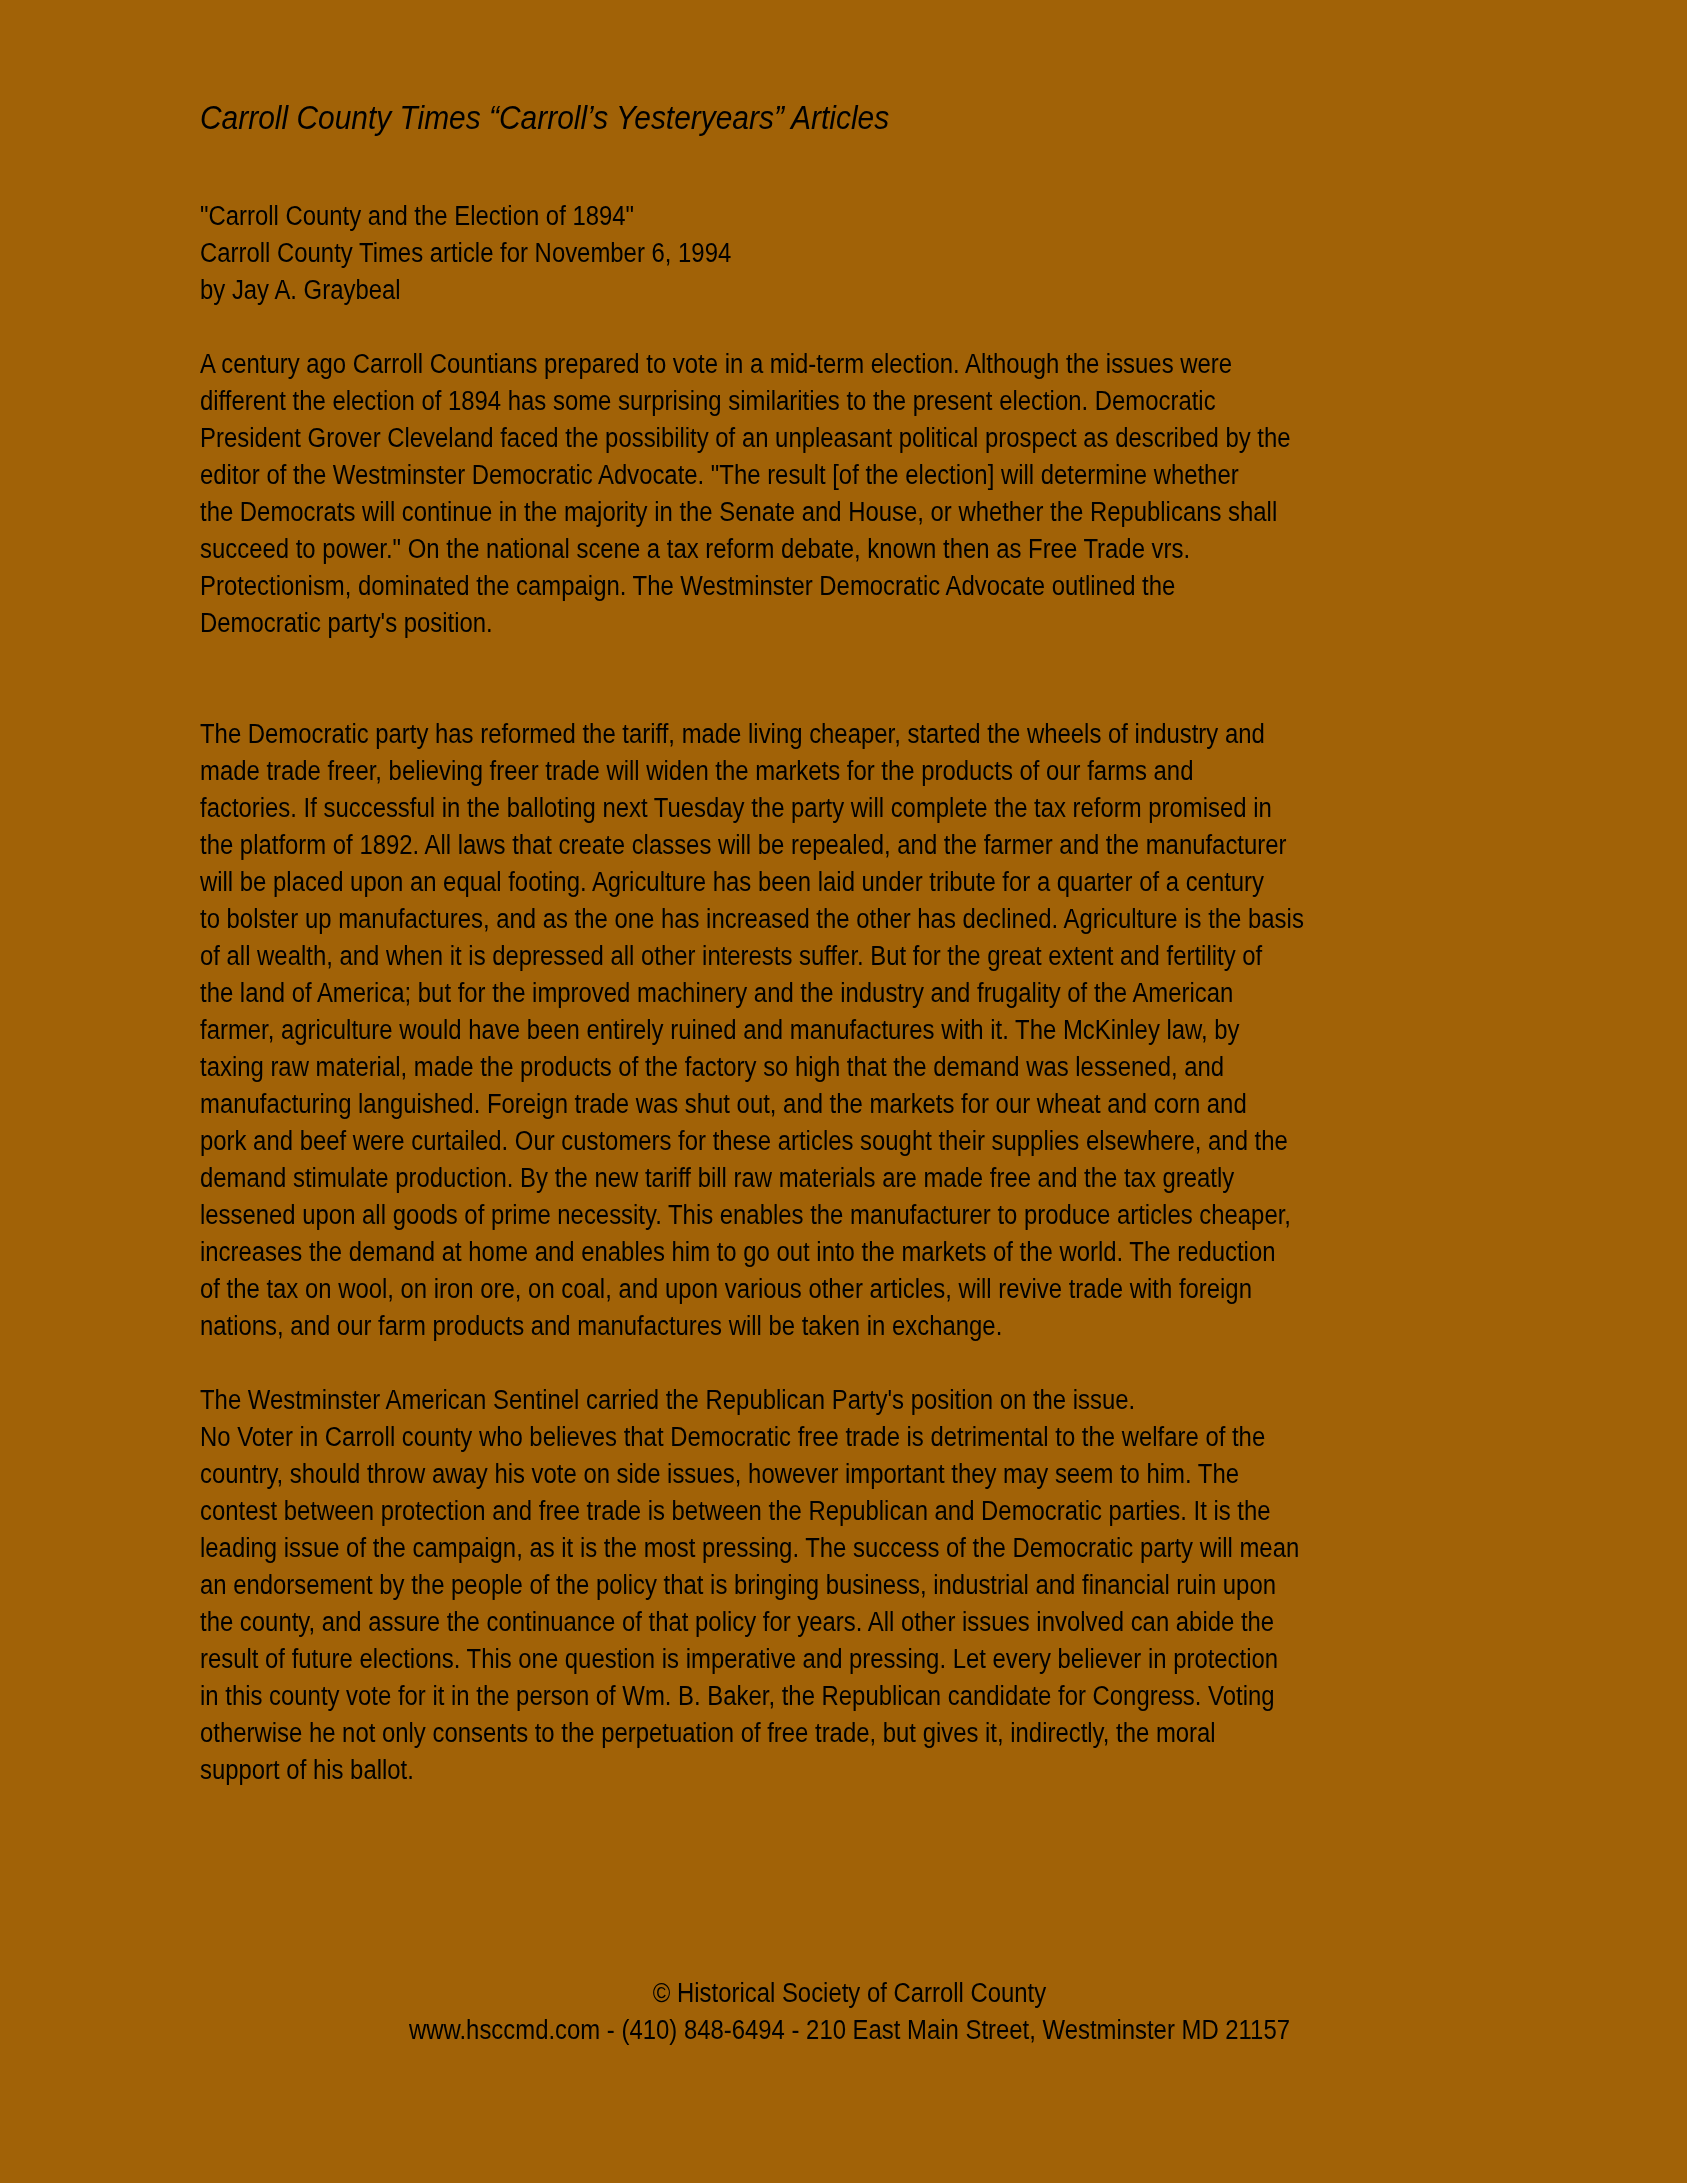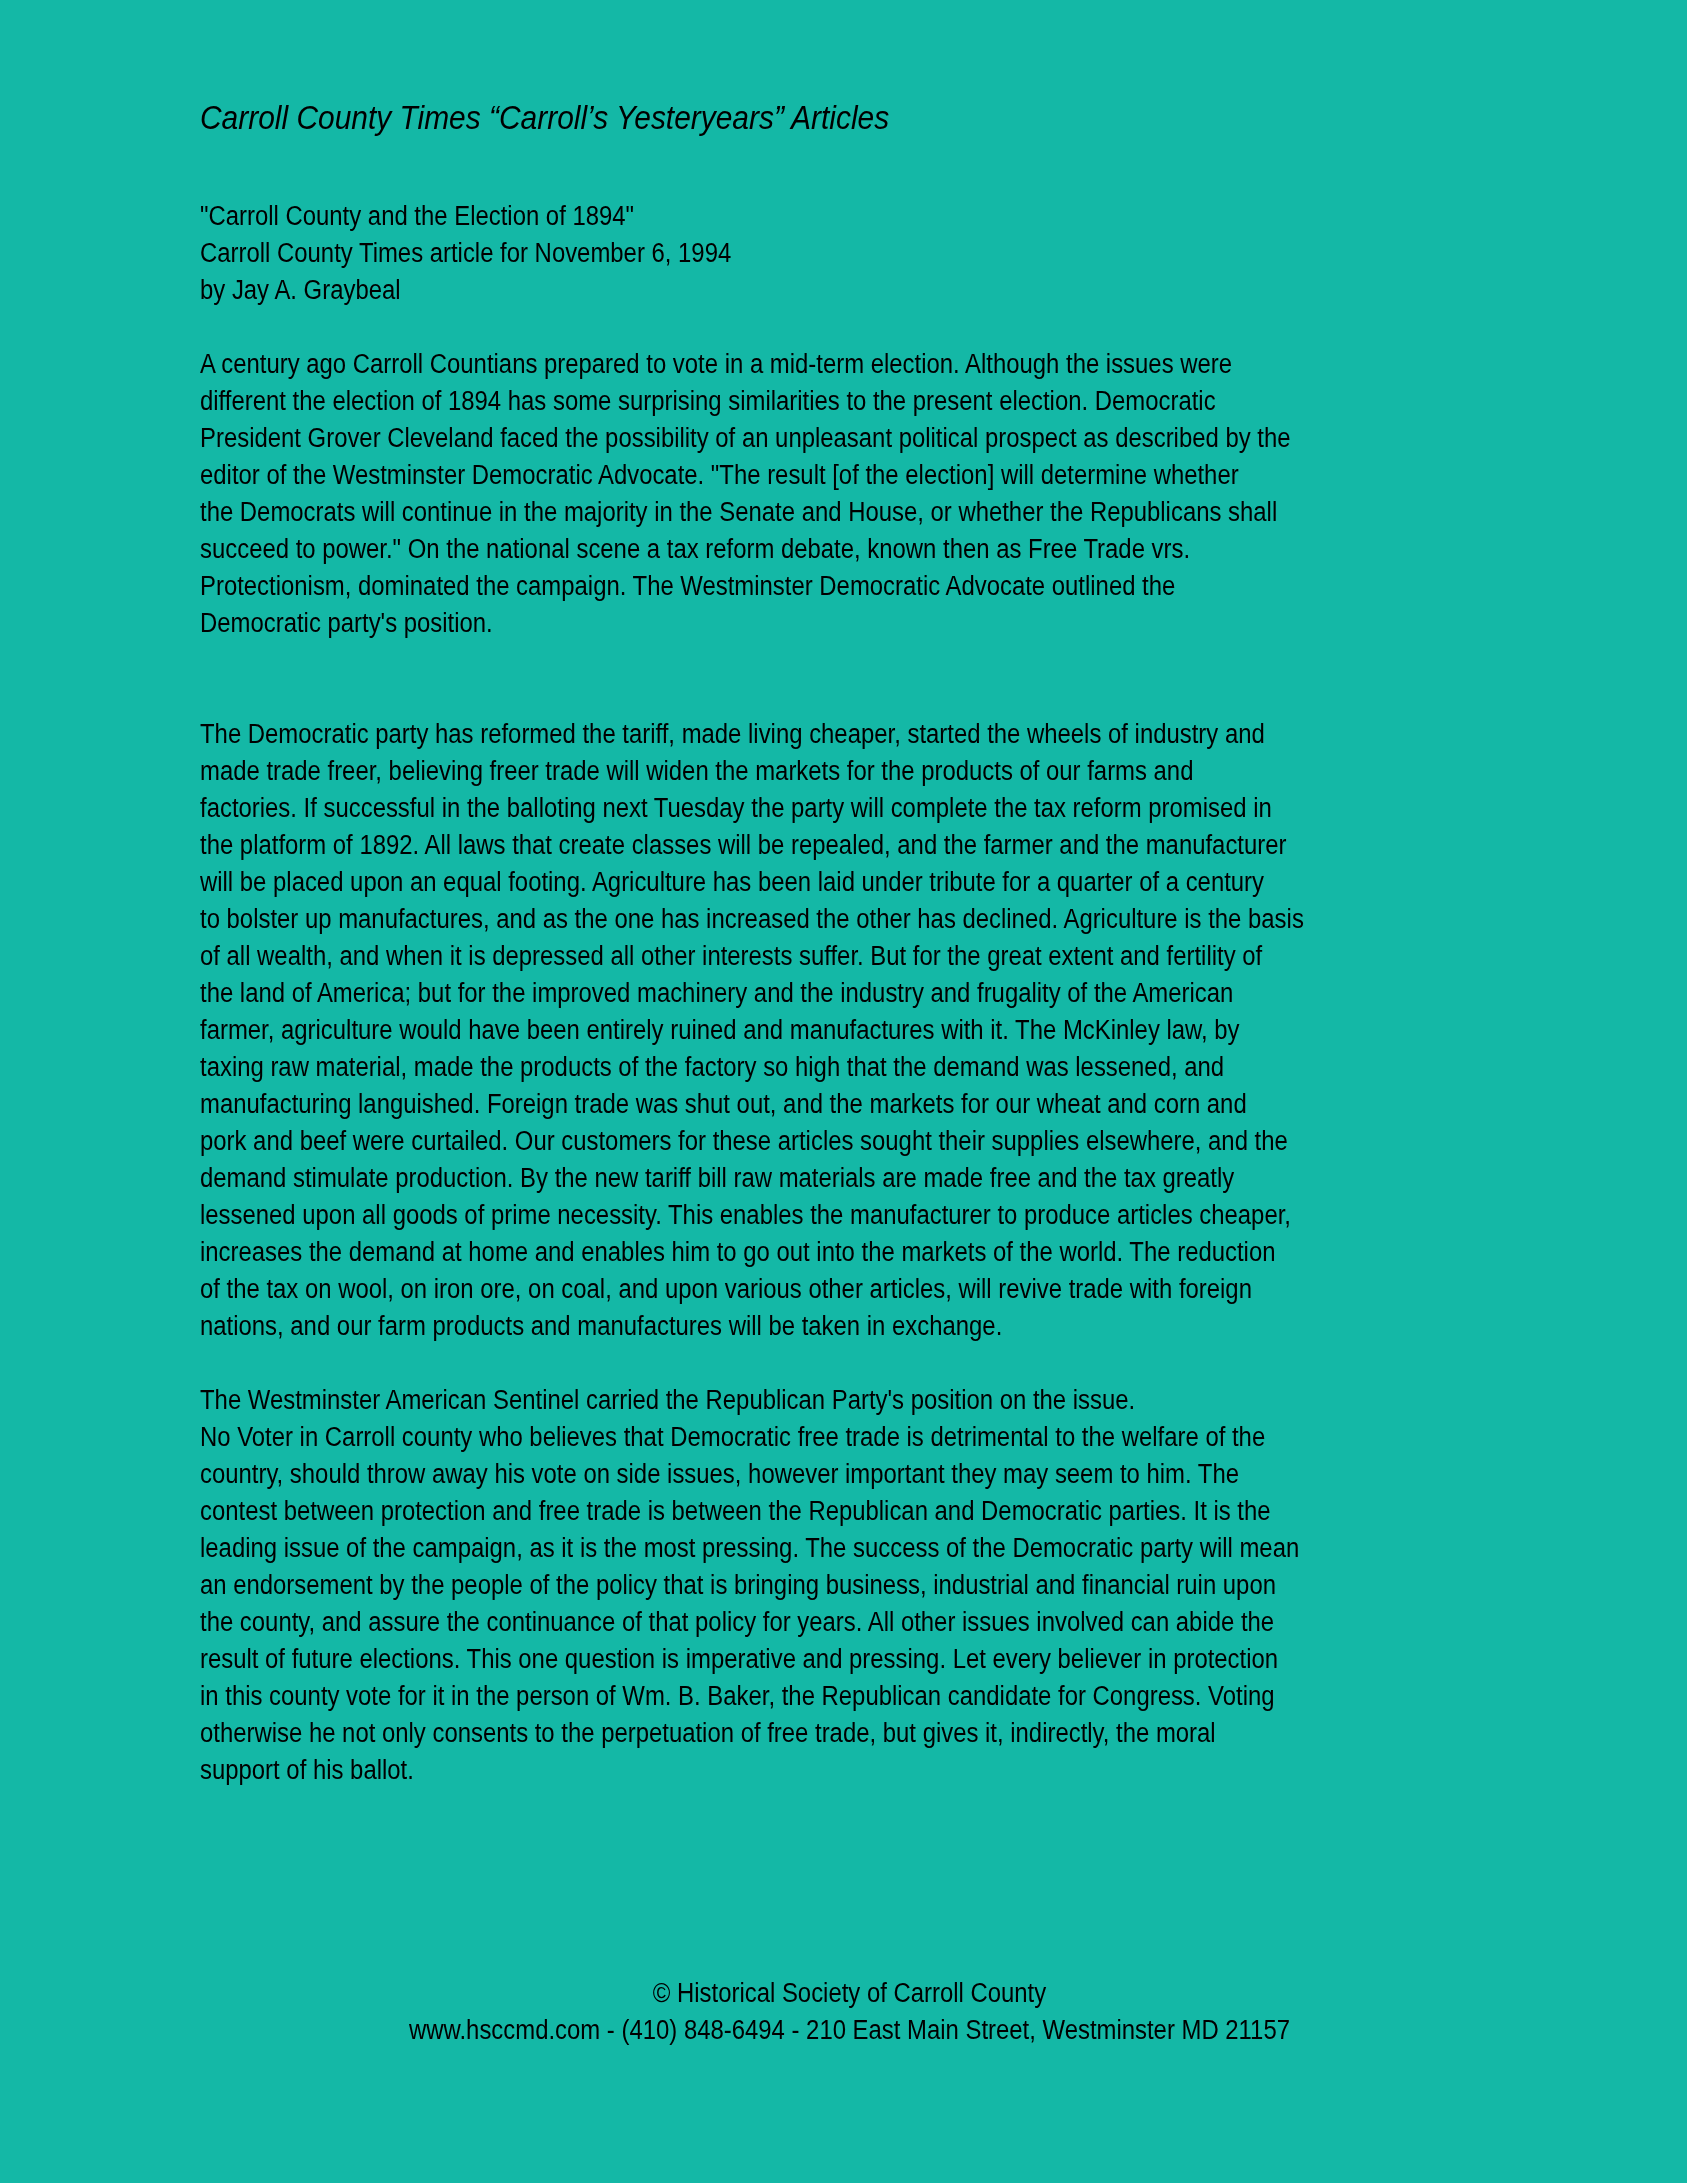--- a/index.html
+++ b/index.html
@@ -13,21 +13,21 @@
       position: relative;
       overflow: hidden;
       color: #000000;
       font-family: "Liberation Sans", "DejaVu Sans", sans-serif;
     }
     .page {
       position: absolute;
       left: 0; top: 0;
       width: 1687px;
       height: 2183px;
-      background: #14b8a6;
+      background: #a16207;
     }
     .title {
       position: absolute;
       left: 200px;
       top: 98px;
       font-size: 34px;
       font-style: italic;
       white-space: nowrap;
       transform-origin: left top;
       transform: scaleX(0.88);

